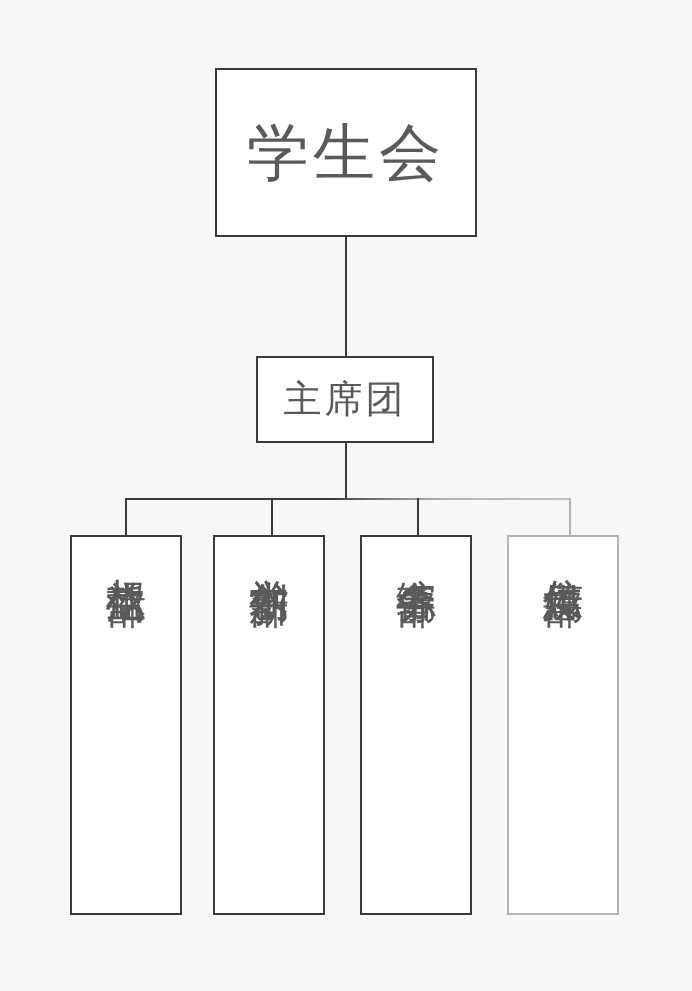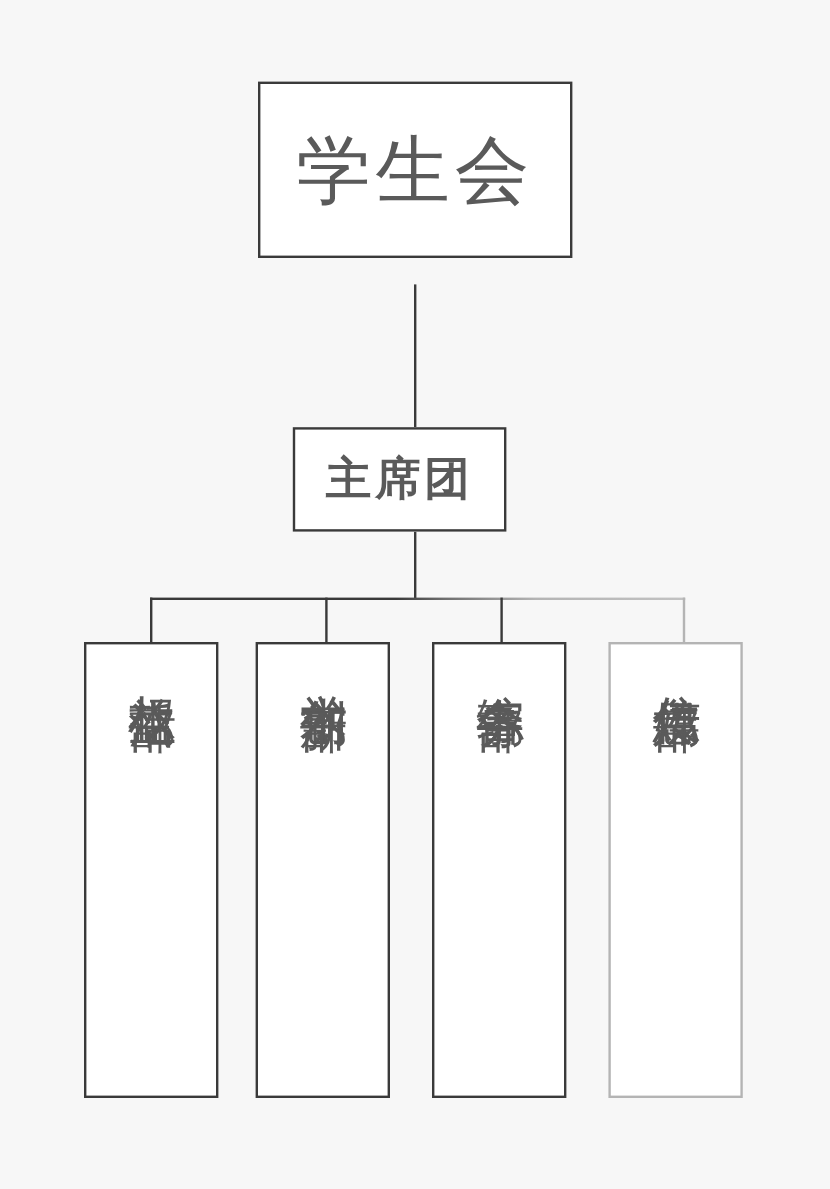--- a/index.html
+++ b/index.html
@@ -30,37 +30,36 @@
     justify-content: center;
     color: #5a5a5a;
     z-index: 2;
   }
 
   
   .node-root {
     left: 215px;
     top: 68px;
     width: 262px;
-    height: 147px;
+    height: 169px;
     border: 2px solid #3a3a3a;
     font-size: 62px;
     letter-spacing: 4px;
     font-weight: 400;
   }
 
   
   .node-presidium {
-    left: 244px;
+    left: 256px;
     top: 356px;
     width: 178px;
     height: 87px;
     border: 2px solid #3a3a3a;
     font-size: 38px;
     letter-spacing: 3px;
-    font-weight: bold;
   }
 
   
   .node-leaf {
     top: 535px;
     width: 112px;
     height: 380px;
     border: 2px solid #3a3a3a;
     font-size: 40px;
     padding-top: 10px;

